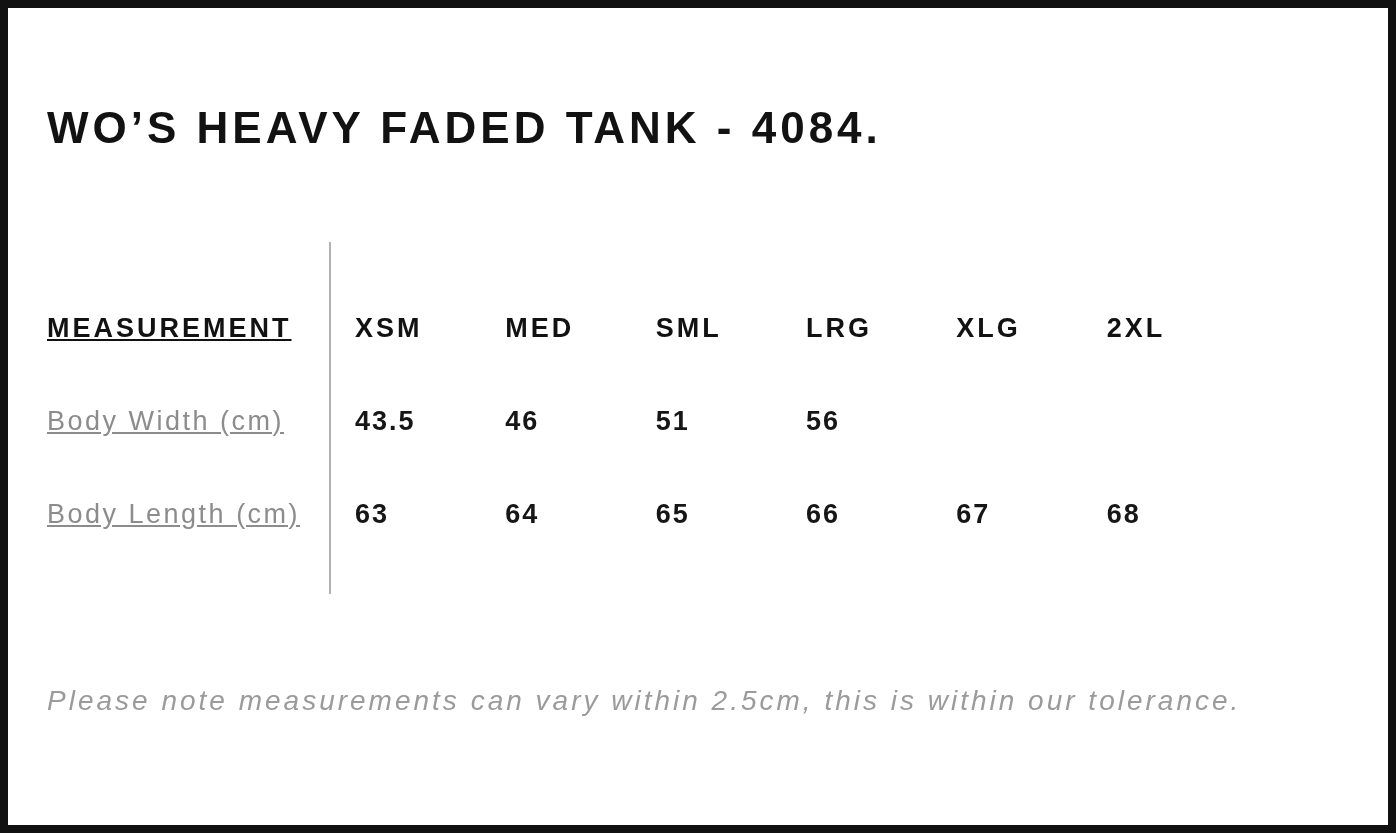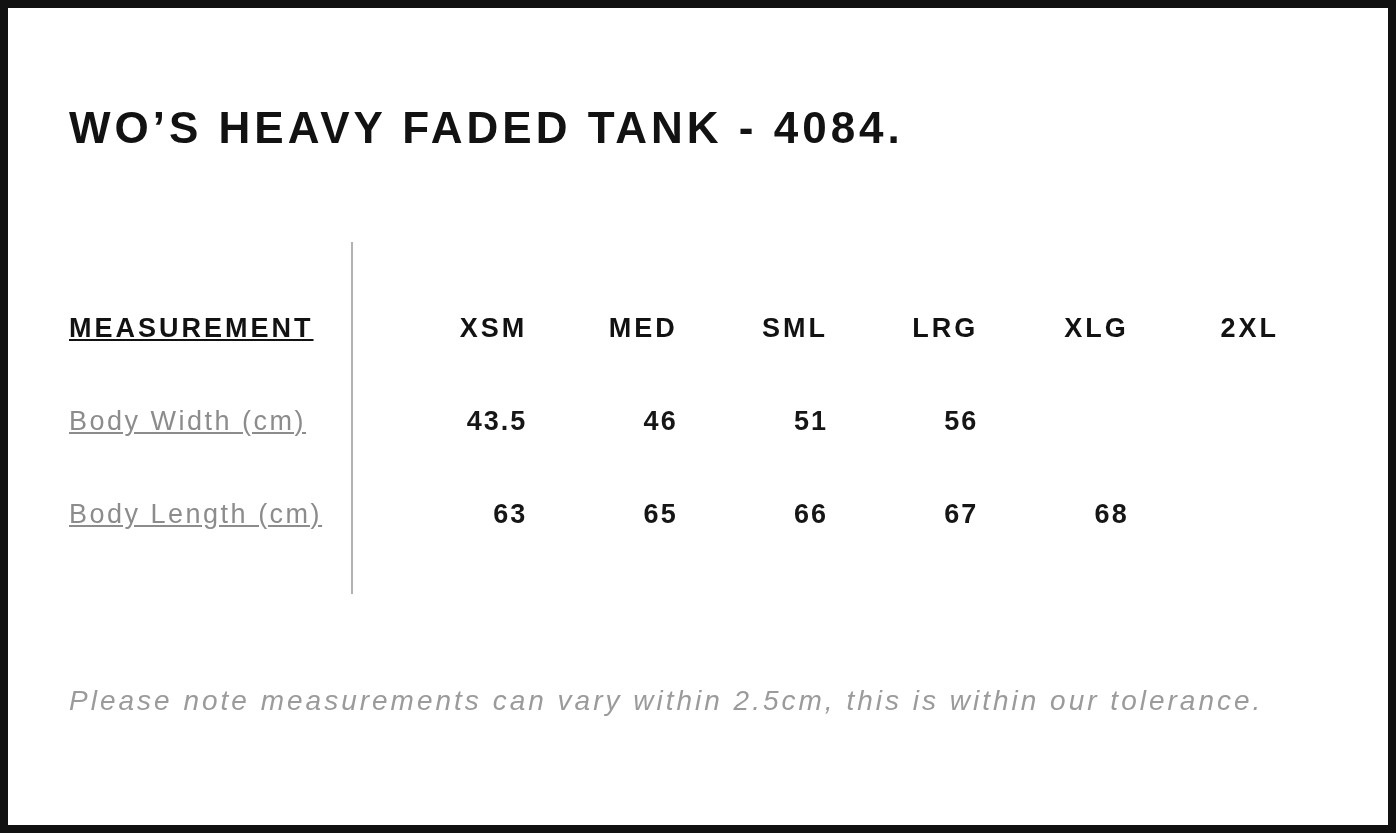--- a/index.html
+++ b/index.html
@@ -11,21 +11,21 @@
   .page {
     position: relative;
     width: 1396px;
     height: 833px;
     box-sizing: border-box;
     border: 8px solid #111111;
     background: #ffffff;
     overflow: hidden;
   }
   .content {
-    padding-left: 61px; 
+    padding-left: 39px; 
   }
   .page-title {
     margin-top: 96px;
     font-size: 44px;
     line-height: 48px;
     font-weight: bold;
     letter-spacing: 4px;
     color: #121212;
     white-space: nowrap;
   }
@@ -70,21 +70,21 @@
     color: #8c8c8c;
     font-weight: normal;
   }
   .values {
     flex: 1;
     display: grid;
     grid-template-columns: repeat(6, 1fr);
     padding-left: 26px;
   }
   .values .cell {
-    text-align: right;
+    text-align: left;
     font-size: 27px;
     color: #161616;
     white-space: nowrap;
   }
   .header-row .values .cell {
     font-weight: bold;
     letter-spacing: 3px;
     color: #121212;
   }
   .data-row .values .cell {
@@ -130,20 +130,21 @@
           <div class="cell">46</div>
           <div class="cell">51</div>
           <div class="cell">56</div>
         </div>
       </div>
 
       <div class="trow data-row">
         <div class="label-cell">Body Length (cm)</div>
         <div class="values">
           <div class="cell">63</div>
+          <div class="cell">64</div>
           <div class="cell">65</div>
           <div class="cell">66</div>
           <div class="cell">67</div>
           <div class="cell">68</div>
         </div>
       </div>
     </div>
 
     <div class="tolerance-note">Please note measurements can vary within 2.5cm, this is within our tolerance.</div>
 

